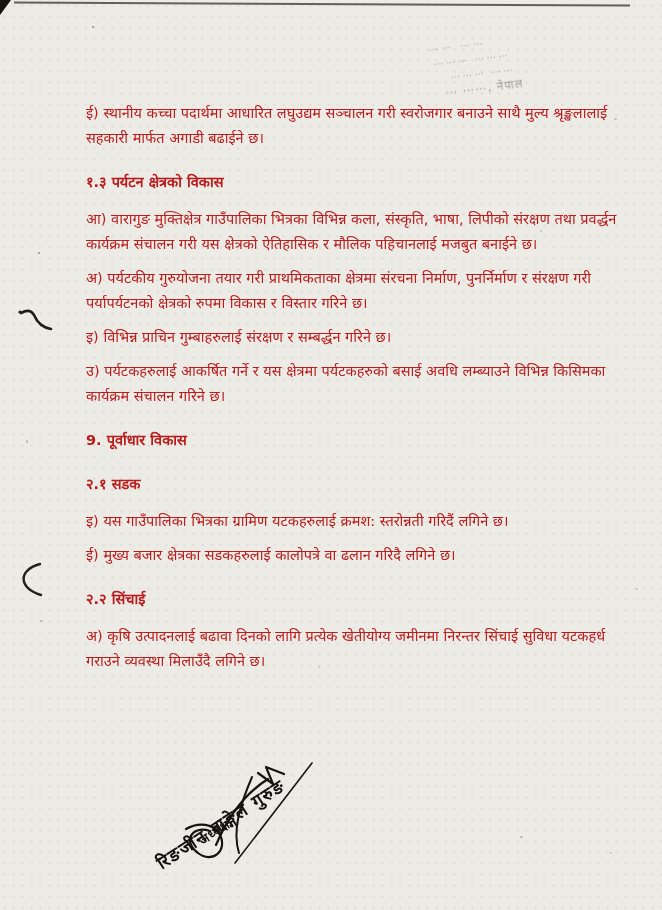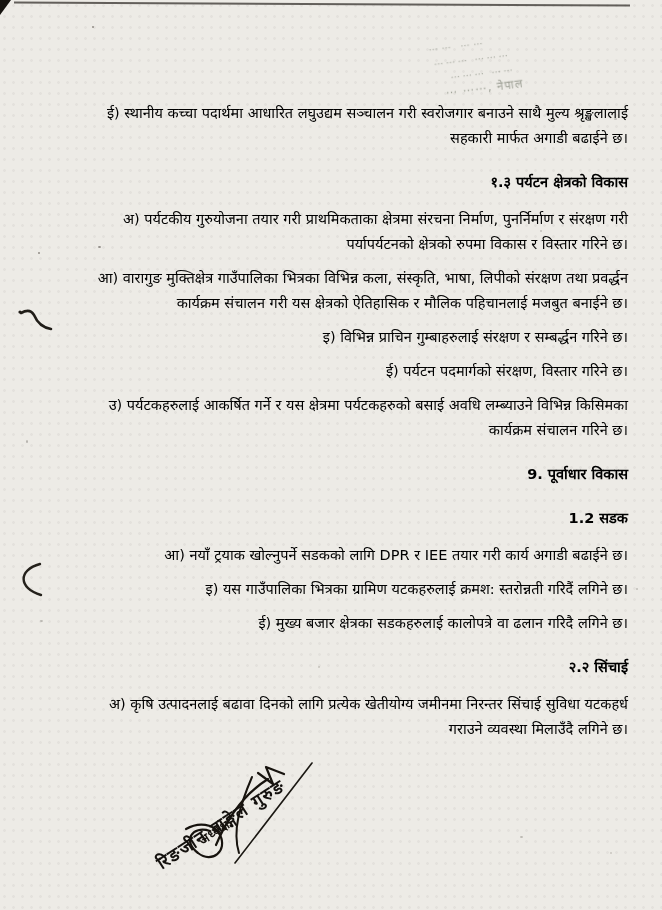--- a/index.html
+++ b/index.html
@@ -31,21 +31,21 @@
     color:#6d7265;opacity:.55;filter:blur(.5px);
     font-size:10px;line-height:15px;text-align:center;
   }
   .top-stamp .l1{padding-right:44px;letter-spacing:3px;}
   .top-stamp .l2{padding-right:18px;letter-spacing:2px;}
   .top-stamp .l3{letter-spacing:2px;}
   .top-stamp .l4{font-size:11.5px;letter-spacing:1px;color:#5d6354;}
   
   .doc-text{
     position:absolute;left:86px;top:101px;width:542px;
-    color:#000000;font-size:14.5px;line-height:25px;text-align:right;
+    color:#b91c1c;font-size:14.5px;line-height:25px;
   }
   .doc-text p{margin:0 0 9px 0;}
   .doc-text p.heading{font-weight:bold;margin:19px 0 12px 0;}
   
   .pen-mark{position:absolute;}
   
   .sig-name{
     position:absolute;left:158px;top:852px;
     transform:rotate(-33deg);transform-origin:0 50%;
     font-weight:bold;font-size:17.5px;letter-spacing:1.5px;
@@ -81,28 +81,26 @@
 <div class="top-stamp">
   <div class="l1">⋯⋯ ⋯⋯</div>
   <div class="l2">⋯⋯⋯ ⋯⋯⋯</div>
   <div class="l3">⋯⋯⋯ ⋯⋯</div>
   <div class="l4">⋯ ⋯⋯, नेपाल</div>
 </div>
 
 <div class="doc-text">
   <p class="para">ई) स्थानीय कच्चा पदार्थमा आधारित लघुउद्यम सञ्चालन गरी स्वरोजगार बनाउने साथै मुल्य श्रृङ्खलालाई सहकारी मार्फत अगाडी बढाईने छ।</p>
   <p class="heading">१.३  पर्यटन क्षेत्रको विकास</p>
+  <p class="para">आ) वारागुङ मुक्तिक्षेत्र गाउँपालिका भित्रका विभिन्न कला, संस्कृति, भाषा, लिपीको संरक्षण तथा प्रवर्द्धन कार्यक्रम संचालन गरी यस क्षेत्रको ऐतिहासिक र मौलिक पहिचानलाई मजबुत बनाईने छ।</p>
   <p class="para">अ) पर्यटकीय गुरुयोजना तयार गरी प्राथमिकताका क्षेत्रमा संरचना निर्माण, पुनर्निर्माण र संरक्षण गरी पर्यापर्यटनको क्षेत्रको रुपमा विकास र विस्तार गरिने छ।</p>
-  <p class="para">आ) वारागुङ मुक्तिक्षेत्र गाउँपालिका भित्रका विभिन्न कला, संस्कृति, भाषा, लिपीको संरक्षण तथा प्रवर्द्धन कार्यक्रम संचालन गरी यस क्षेत्रको ऐतिहासिक र मौलिक पहिचानलाई मजबुत बनाईने छ।</p>
   <p class="para">इ) विभिन्न प्राचिन गुम्बाहरुलाई संरक्षण र सम्बर्द्धन गरिने छ।</p>
-  <p class="para">ई) पर्यटन पदमार्गको संरक्षण, विस्तार गरिने छ।</p>
   <p class="para">उ) पर्यटकहरुलाई आकर्षित गर्ने र यस क्षेत्रमा पर्यटकहरुको बसाई अवधि लम्ब्याउने विभिन्न किसिमका कार्यक्रम संचालन गरिने छ।</p>
   <p class="heading">9. पूर्वाधार विकास</p>
-  <p class="heading">1.2 सडक</p>
-  <p class="para">आ) नयाँ ट्रयाक खोल्नुपर्ने सडकको लागि DPR र IEE तयार गरी कार्य अगाडी बढाईने छ।</p>
+  <p class="heading">२.१ सडक</p>
   <p class="para">इ) यस गाउँपालिका भित्रका ग्रामिण यटकहरुलाई क्रमश: स्तरोन्नती गरिदैं लगिने छ।</p>
   <p class="para">ई) मुख्य बजार क्षेत्रका सडकहरुलाई कालोपत्रे वा ढलान गरिदै लगिने छ।</p>
   <p class="heading">२.२ सिंचाई</p>
   <p class="para">अ) कृषि उत्पादनलाई बढावा दिनको लागि प्रत्येक खेतीयोग्य जमीनमा निरन्तर सिंचाई सुविधा यटकहर्ध गराउने व्यवस्था मिलाउँदै लगिने छ।</p>
 </div>
 
 <svg class="pen-mark" style="left:14px;top:300px;" width="50" height="50" viewBox="0 0 50 50">
   <path d="M7 13 q9 -5 13 2 q5 12 17 14" fill="none" stroke="#201d18" stroke-width="2.6" stroke-linecap="round"></path>
   <circle cx="6" cy="12" r="1.6" fill="#201d18"></circle>
 </svg>

